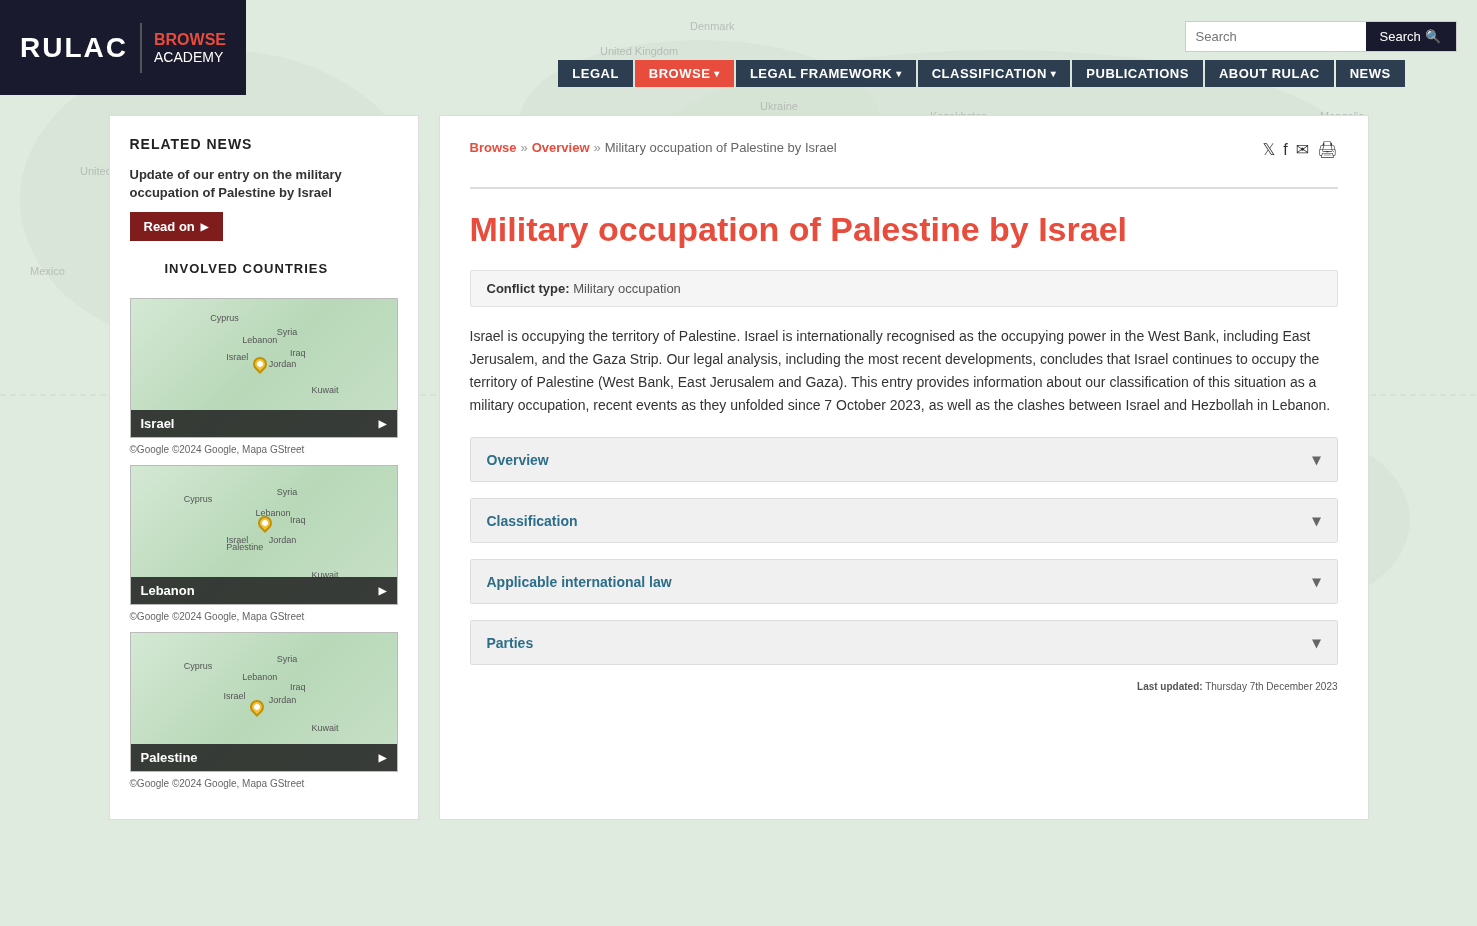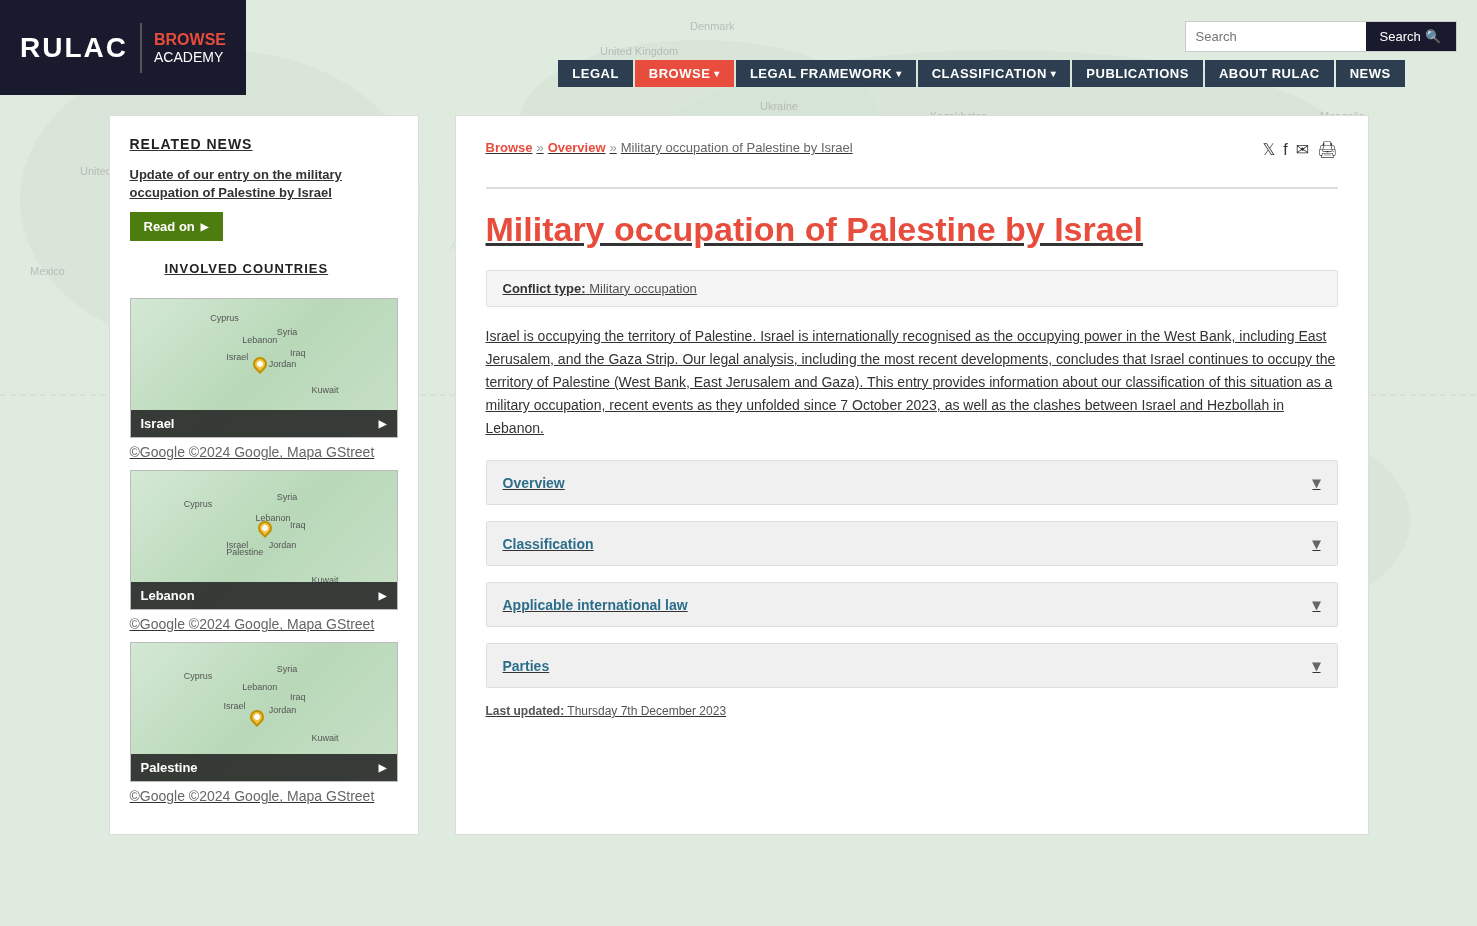--- a/index.html
+++ b/index.html
@@ -91,22 +91,21 @@
     }
     .nav-bar .nav-item.active { background: #e74c3c; }
     .nav-bar .nav-item .chevron { margin-left: 4px; font-size: 10px; }
 
     
     .main-layout {
       display: flex;
       max-width: 1300px;
       margin: 0 auto;
       padding: 20px 20px;
-      gap: 16px;
-      text-decoration: underline;
+      gap: 0;
     }
 
     
     .sidebar {
       width: 310px;
       min-width: 310px;
       background: #fff;
       border: 1px solid #ddd;
       padding: 20px;
       margin-right: 20px;
@@ -122,21 +121,21 @@
       text-transform: uppercase;
     }
     .news-update {
       font-size: 13px;
       font-weight: 700;
       color: #333;
       margin-bottom: 10px;
       line-height: 1.4;
     }
     .read-on-btn {
-      background: #4d7c0f;
+      background: #7f1d1d;
       color: #fff;
       border: none;
       padding: 7px 14px;
       font-size: 13px;
       font-weight: 700;
       cursor: pointer;
       display: inline-flex;
       align-items: center;
       gap: 6px;
       margin-bottom: 20px;
@@ -194,21 +193,21 @@
     .map-pin::after {
       content: '';
       position: absolute;
       width: 6px;
       height: 6px;
       background: #fff;
       border-radius: 50%;
       top: 2px; left: 2px;
     }
     .google-credit {
-      font-size: 14px;
+      font-size: 10px;
       color: #666;
       padding: 2px 0;
       margin-bottom: 8px;
     }
 
     
     .content-area {
       flex: 1;
       background: #fff;
       border: 1px solid #ddd;
@@ -287,23 +286,24 @@
       align-items: center;
       cursor: pointer;
     }
     .accordion-header .chevron-down {
       color: #666;
       font-size: 16px;
     }
 
     
     .last-updated {
-      font-size: 12px;
+      font-size: 10px;
       color: #555;
       margin-top: 16px;
+      text-align: right;
     }
     .last-updated .label { font-weight: 700; }
 
     
     .map-label-text {
       position: absolute;
       font-size: 9px;
       color: #555;
       font-weight: 500;
     }

